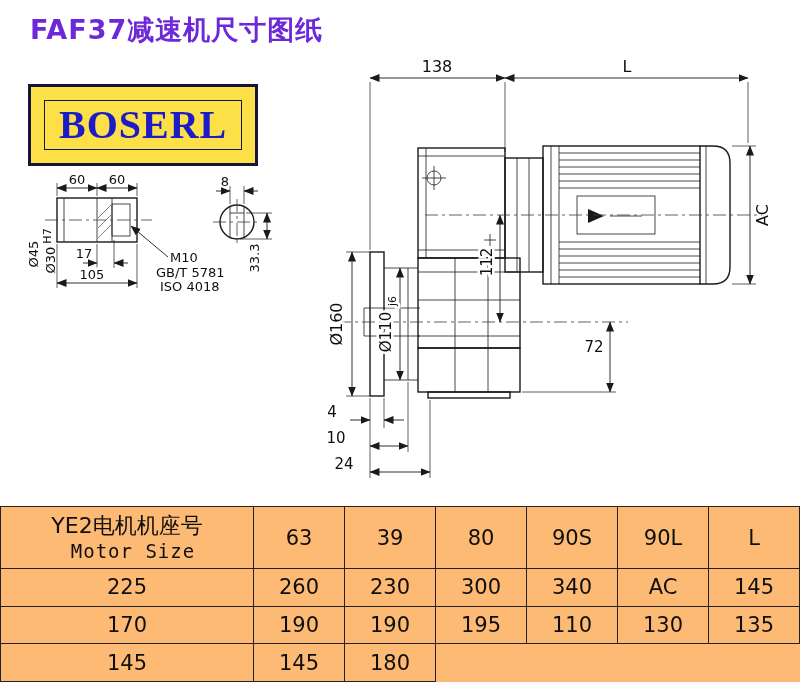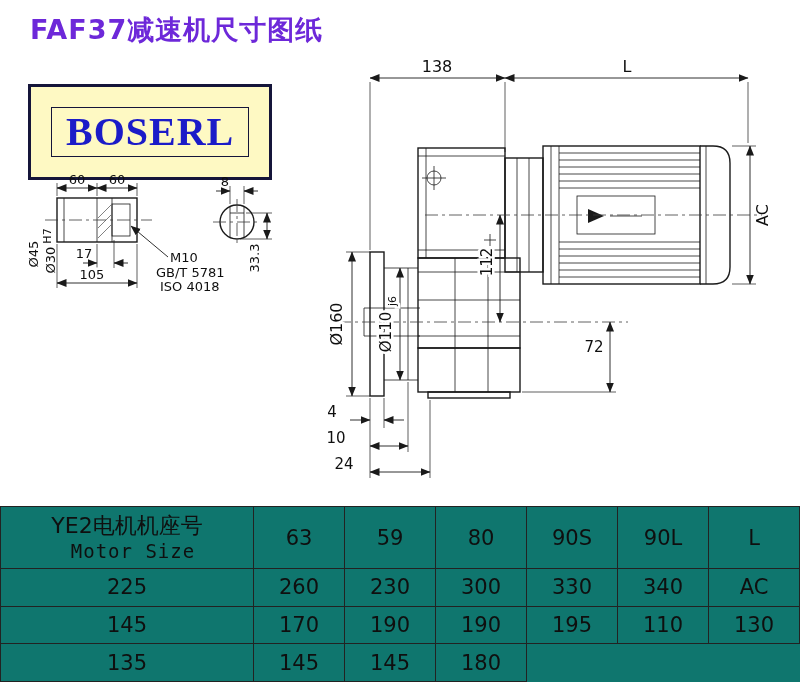--- a/index.html
+++ b/index.html
@@ -2,38 +2,38 @@
 <html><head>
 <meta charset="utf-8">
 <style>
   html,body{margin:0;padding:0;}
   body{width:800px;height:682px;position:relative;background:#ffffff;
        font-family:"DejaVu Sans",sans-serif;overflow:hidden;color:#0f0f0f;}
 
   .title{position:absolute;left:30px;top:12px;font-size:27px;font-weight:bold;
          letter-spacing:1px;color:#6d28d9;}
 
-  .logo{position:absolute;left:28px;top:84px;border:3px solid #15153a;background:#fef9c3;padding:20px;}
+  .logo{position:absolute;left:28px;top:84px;border:3px solid #15153a;background:#fde047;padding:13px;}
   .logo-inner{border:1px solid #15153a;padding:1px 14px;font-family:"Liberation Serif",serif;
               font-size:40px;font-weight:bold;color:#1b1bc8;line-height:1.15;letter-spacing:1px;}
 
   svg.drawing{position:absolute;left:0;top:0;}
   .ol{fill:none;stroke:#1a1a1a;stroke-width:1.4;}
   .tl{fill:none;stroke:#1a1a1a;stroke-width:0.8;}
   .dim{fill:none;stroke:#1a1a1a;stroke-width:0.9;}
   .ext{fill:none;stroke:#1a1a1a;stroke-width:0.7;}
   .cl{fill:none;stroke:#3a3a3a;stroke-width:0.8;stroke-dasharray:13 4 3 4;}
   .hl{fill:none;stroke:#1a1a1a;stroke-width:0.55;}
   svg text{font-family:"DejaVu Sans",sans-serif;fill:#0f0f0f;}
   .t11{font-size:11px}.t13{font-size:13px}.t15{font-size:15px}.t16{font-size:16px}
   .bg{paint-order:stroke;stroke:#ffffff;stroke-width:5px;}
 
   .table{position:absolute;left:0;top:506px;width:800px;height:176px;box-sizing:border-box;
          display:grid;grid-template-columns:253px repeat(6,1fr);grid-template-rows:62px 1fr 1fr 1fr;
-         border-top:1px solid #222;border-left:1px solid #222;background:#0f766e;}
+         border-top:1px solid #222;border-left:1px solid #222;background:#fdba74;}
   .cell{border-right:1px solid #222;border-bottom:1px solid #222;
         display:flex;flex-direction:column;align-items:center;justify-content:center;
         font-size:21px;}
   .cell .h1{font-size:22px;line-height:1.25;}
   .cell .h2{font-size:19px;font-family:"DejaVu Sans Mono",monospace;letter-spacing:1px;line-height:1.2;padding-left:12px;}
 </style>
 </head>
 <body>
 
 <div class="title">FAF37减速机尺寸图纸</div>
@@ -215,31 +215,30 @@
     <text class="t15" text-anchor="middle" x="344" y="469">24</text>
   </g>
 </svg>
 
 <div class="table">
   <div class="cell">
     <div class="h1">YE2电机机座号</div>
     <div class="h2">Motor Size</div>
   </div>
   <div class="cell">63</div>
-  <div class="cell">59</div>
+  <div class="cell">39</div>
   <div class="cell">80</div>
   <div class="cell">90S</div>
   <div class="cell">90L</div>
 
   <div class="cell">L</div>
   <div class="cell">225</div>
   <div class="cell">260</div>
   <div class="cell">230</div>
   <div class="cell">300</div>
-  <div class="cell">330</div>
   <div class="cell">340</div>
 
   <div class="cell">AC</div>
   <div class="cell">145</div>
   <div class="cell">170</div>
   <div class="cell">190</div>
   <div class="cell">190</div>
   <div class="cell">195</div>
 
   <div class="cell">110</div>

